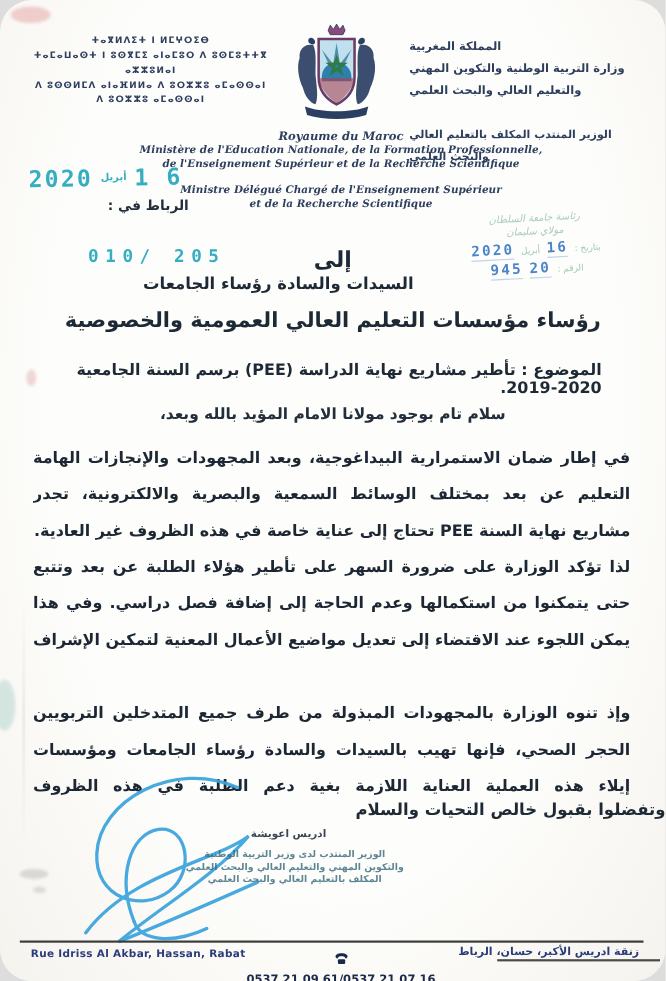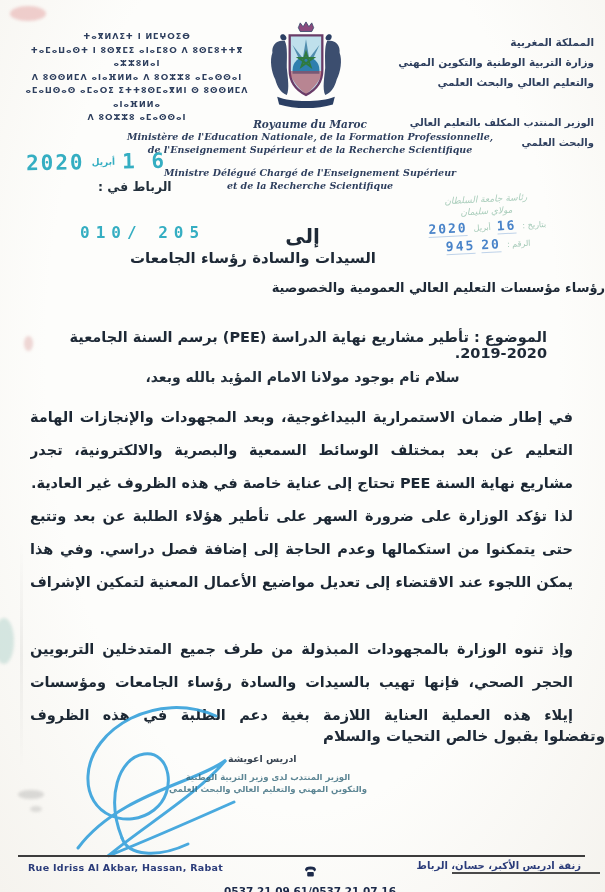--- a/index.html
+++ b/index.html
@@ -3,30 +3,31 @@
 <meta charset="utf-8">
 <style>
   html,body{margin:0;padding:0;}
   body{background:#ddd;font-family:"DejaVu Sans",sans-serif;}
   .page{
     position:relative;width:605px;height:892px;overflow:hidden;
     background:
       radial-gradient(ellipse at 50% 40%, #fdfdfb 60%, #f5f3ee 100%),
       #f8f6f2;
     color:#1e2936;
+    border-radius:29px;
   }
   .abs{position:absolute;}
   
   .tifinagh{
     left:12px;top:30px;width:250px;text-align:center;
     font-size:8px;line-height:13.5px;color:#2e3f5e;font-weight:bold;
     letter-spacing:1px;
   }
   .ar-head{
-    left:372px;top:32px;width:222px;text-align:right;direction:rtl;
+    left:372px;top:32px;width:222px;text-align:left;direction:rtl;
     font-size:10.5px;line-height:20px;color:#2e3f5e;font-weight:bold;
   }
   .ar-head .minister{margin-top:21px;font-size:10px;}
   .coa{left:258px;top:20px;}
   .fr-head{
     left:110px;top:118px;width:400px;text-align:center;
     font-family:"DejaVu Serif",serif;font-style:italic;color:#2e3f5e;
   }
   .fr-head .kingdom{font-size:10.5px;font-weight:bold;}
   .fr-head .min{font-size:9.5px;line-height:13px;font-weight:bold;}
@@ -52,21 +53,21 @@
   .received .hw{font-size:9px;line-height:12px;color:rgba(100,165,135,.55);font-style:italic;}
   .received .row{display:flex;justify-content:center;align-items:center;gap:6px;margin-top:2px;}
   .received .faint{font-size:8px;color:rgba(100,165,135,.6);}
   .received .blue{
     color:#4a84c9;font-weight:bold;font-family:"DejaVu Sans Mono",monospace;
     font-size:13px;letter-spacing:2px;border-bottom:1px solid rgba(74,132,201,.35);
   }
   
   .to-word{left:0;top:224px;width:605px;text-align:center;font-size:20px;font-weight:bold;direction:rtl;}
   .to1{left:0;top:249px;width:506px;text-align:center;font-size:15px;font-weight:bold;direction:rtl;}
-  .to2{left:0;top:280px;width:605px;font-size:13px;font-weight:bold;direction:rtl;}
+  .to2{left:0;top:280px;width:605px;text-align:center;font-size:19px;font-weight:bold;direction:rtl;}
   .subject{right:58px;left:55px;top:329px;direction:rtl;font-size:14.5px;font-weight:bold;}
   .salutation{left:0;top:369px;width:605px;text-align:center;direction:rtl;font-size:14px;font-weight:bold;color:#222e3a;}
   .para{right:32px;left:30px;direction:rtl;font-size:14.5px;font-weight:600;color:#1c2733;}
   .para .ln{text-align:justify;text-align-last:justify;line-height:33px;height:33px;overflow:hidden;}
   .para .ln.last{text-align-last:right;}
   .p1{top:401px;}
   .p2{top:500px;}
   .p3{top:633px;}
   .closing{left:0;top:727px;width:605px;text-align:right;direction:rtl;font-size:15px;font-weight:bold;}
   
@@ -102,21 +103,20 @@
   <div class="abs smudge sm2"></div>
   <div class="abs smudge sm3"></div>
   <div class="abs smudge sm4"></div>
   <div class="abs smudge sm5"></div>
   <div class="abs crease"></div>
 
   <div class="abs tifinagh">
     <div>ⵜⴰⴳⵍⴷⵉⵜ ⵏ ⵍⵎⵖⵔⵉⴱ</div>
     <div>ⵜⴰⵎⴰⵡⴰⵙⵜ ⵏ ⵓⵙⴳⵎⵉ ⴰⵏⴰⵎⵓⵔ ⴷ ⵓⵙⵎⵓⵜⵜⴳ ⴰⵣⵣⵓⵍⴰⵏ</div>
     <div>ⴷ ⵓⵙⵙⵍⵎⴷ ⴰⵏⴰⴼⵍⵍⴰ ⴷ ⵓⵔⵣⵣⵓ ⴰⵎⴰⵙⵙⴰⵏ</div>
-    <div>ⴰⵎⴰⵡⵙⴰⵙ ⴰⵎⴰⵔⵉ ⵉⵜⵜⵓⵙⵎⴰⴳⵍⵏ ⵙ ⵓⵙⵙⵍⵎⴷ ⴰⵏⴰⴼⵍⵍⴰ</div>
     <div>ⴷ ⵓⵔⵣⵣⵓ ⴰⵎⴰⵙⵙⴰⵏ</div>
   </div>
 
   <div class="abs coa">
     <svg width="96" height="96" viewBox="0 0 100 100">
 
       <path d="M42 8 L44 3 L47 7 L50 2 L53 7 L56 3 L58 8 L56 12 L44 12 Z" fill="#8a4a7d" stroke="#2b3f63" stroke-width="0.8"></path>
 
       <path d="M28 22 C20 20 14 26 15 34 C12 42 14 54 18 62 C20 70 24 76 30 78 C33 72 31 60 30 50 C30 40 31 28 28 22 Z" fill="#2b3f63" opacity="0.92"></path>
       <path d="M24 20 C21 15 27 13 29 17 C31 20 28 23 24 20 Z" fill="#2b3f63"></path>
@@ -213,20 +213,21 @@
         <path d="M168 18 C110 -8 42 30 40 78 C38 118 80 132 106 112 C130 94 122 52 96 56 C70 60 58 100 74 140"></path>
         <path d="M30 150 C70 96 150 84 178 62 C150 96 96 128 60 158 C100 142 150 120 186 104"></path>
         <path d="M74 140 C80 158 110 160 140 146"></path>
       </g>
     </svg>
   </div>
   <div class="abs sig-name">ادريس اعويشة</div>
   <div class="abs sig-stamp">
     <div>الوزير المنتدب لدى وزير التربية الوطنية</div>
     <div>والتكوين المهني والتعليم العالي والبحث العلمي</div>
+    <div>المكلف بالتعليم العالي والبحث العلمي</div>
   </div>
 
   <div class="abs foot-line"></div>
   <div class="abs foot-line2"></div>
   <div class="abs addr-fr">Rue Idriss Al Akbar, Hassan, Rabat</div>
   <div class="abs addr-ar">زنقة ادريس الأكبر، حسان، الرباط</div>
   <div class="abs phones">
     <span>
       <svg width="13" height="11" viewBox="0 0 13 11">
         <path d="M1 4 C1 1.5 3 0.5 6.5 0.5 C10 0.5 12 1.5 12 4 L10.5 5.5 L9 3.8 C7.5 3.3 5.5 3.3 4 3.8 L2.5 5.5 Z" fill="#1c2a4a"></path>

